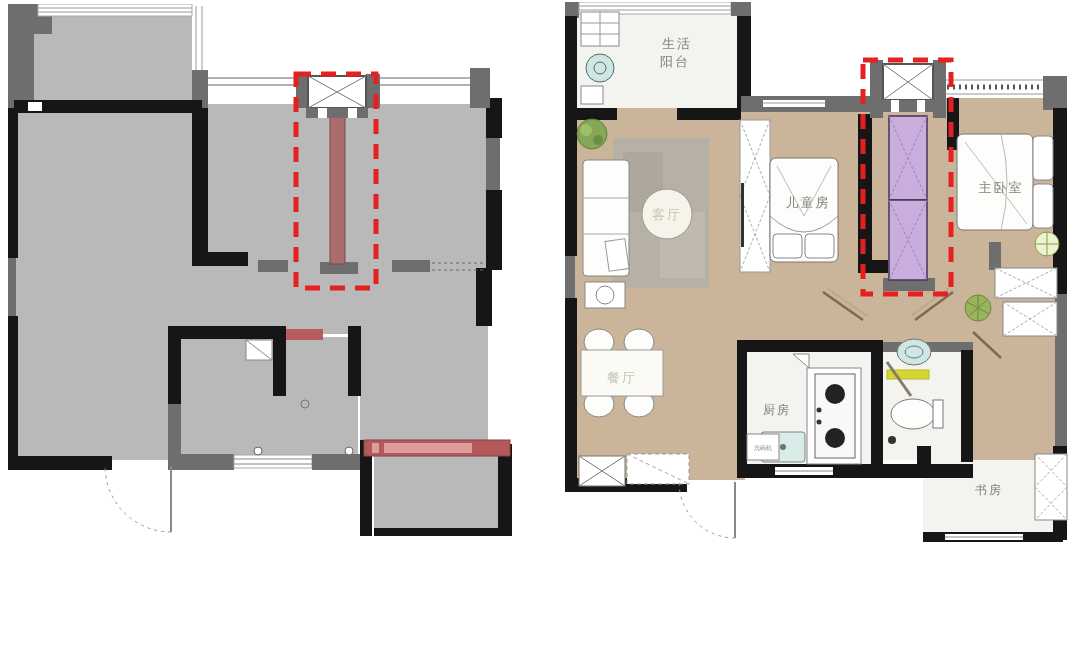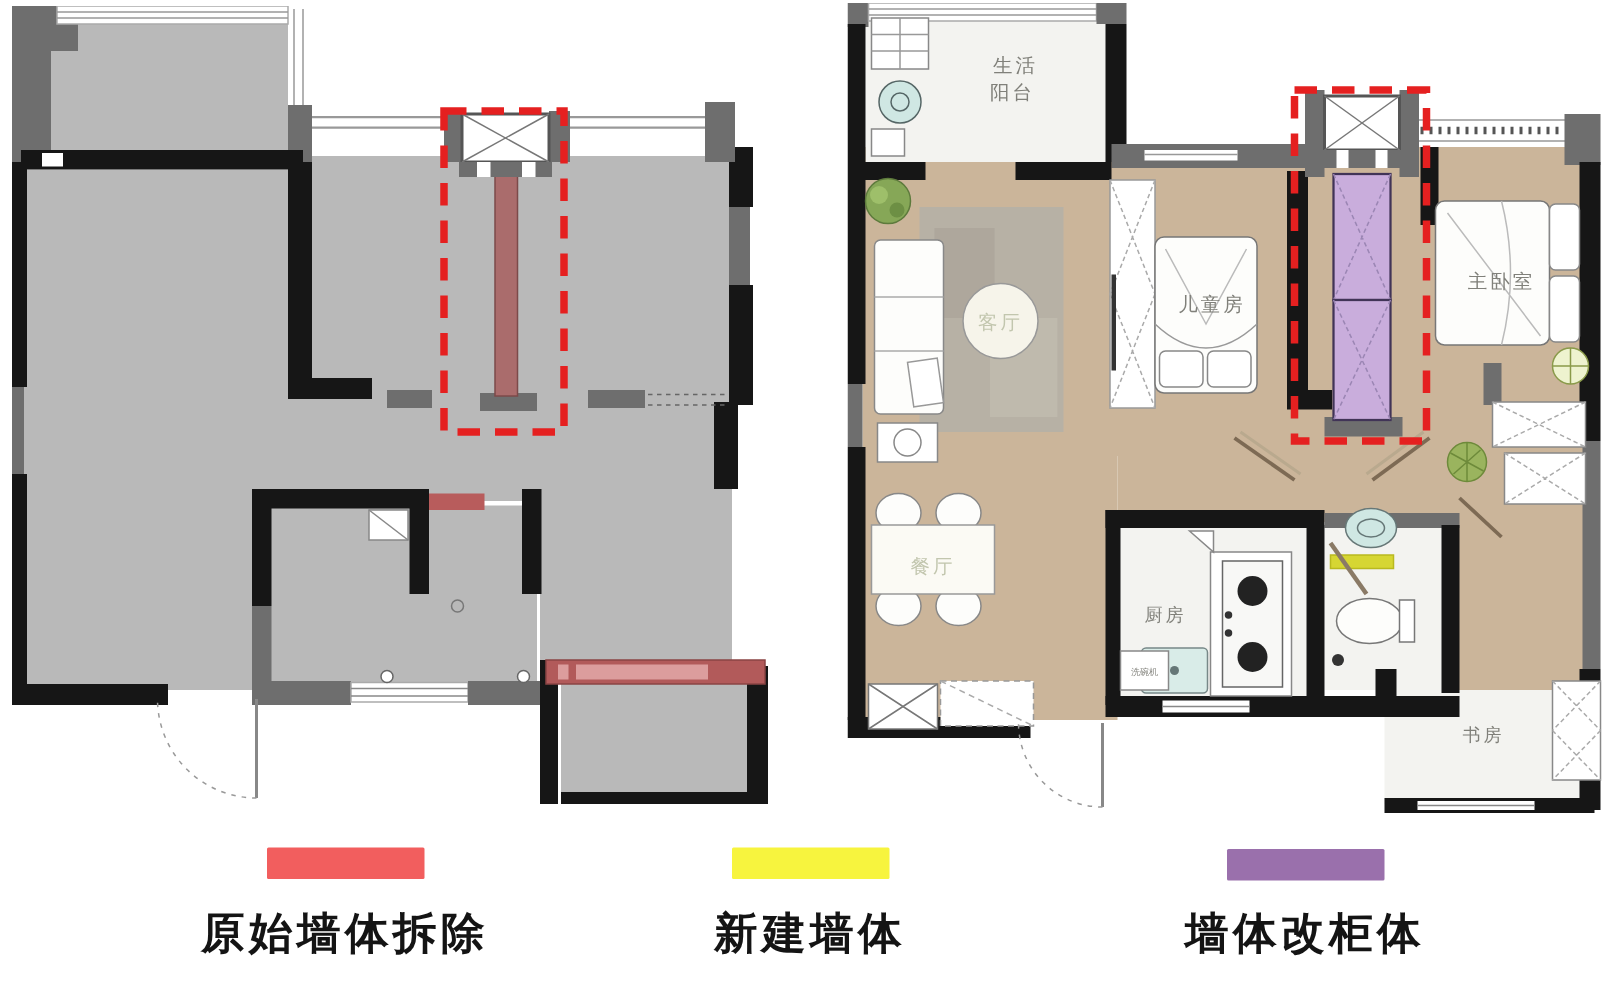--- a/index.html
+++ b/index.html
@@ -319,28 +319,14 @@
       <text x="243" y="205" font-size="13" class="room-label">儿童房</text>
       <text x="436" y="190" font-size="13" class="room-label">主卧室</text>
       <text x="57" y="380" font-size="13" class="room-label-light">餐厅</text>
       <text x="212" y="412" font-size="12" class="room-label">厨房</text>
       <text x="198" y="448" font-size="6" class="tiny-label">洗碗机</text>
       <text x="424" y="492" font-size="12" class="room-label">书房</text>
     </g>
   </svg>
   </div>
 
-  <div id="legend">
-    <div class="legend-item" style="left:230px;top:13px;">
-      <span class="legend-swatch sw-red" style="left:-52px;top:0;"></span>
-      <span class="legend-label">原始墙体拆除</span>
-    </div>
-    <div class="legend-item" style="left:540px;top:13px;">
-      <span class="legend-swatch sw-yellow" style="left:-52px;top:0;"></span>
-      <span class="legend-label">新建墙体</span>
-    </div>
-    <div class="legend-item" style="left:870px;top:13px;">
-      <span class="legend-swatch sw-purple" style="left:-52px;top:1px;"></span>
-      <span class="legend-label">墙体改柜体</span>
-    </div>
-  </div>
 
 </div>
 
 </body></html>

